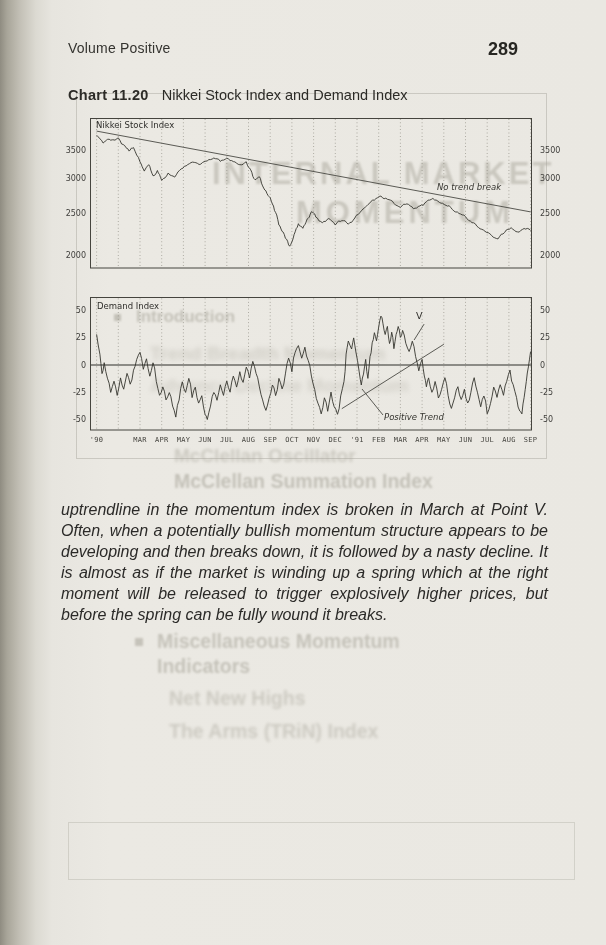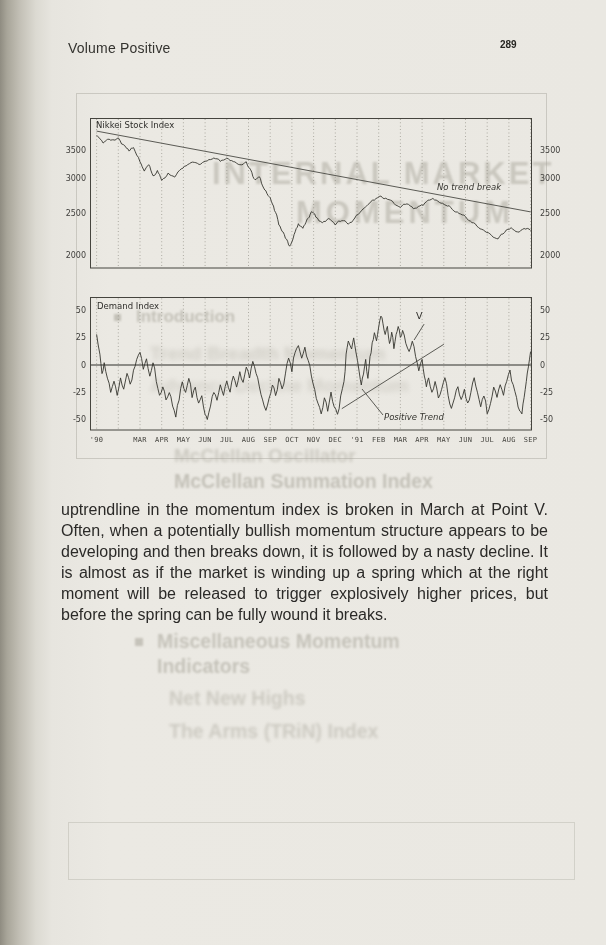--- a/index.html
+++ b/index.html
@@ -1,25 +1,25 @@
 <!DOCTYPE html>
 <html><head>
 <meta charset="utf-8">
 <style>
   html,body{margin:0;padding:0;width:606px;height:945px;overflow:hidden;background:#e9e7e1;}
   .page{position:absolute;inset:0;width:606px;height:945px;
     font-family:"Liberation Sans",sans-serif;
     background:linear-gradient(90deg,#8f8c81 0px,#a8a599 7px,#c3c0b6 20px,#dcdad2 36px,#e7e5df 52px,#ebe9e3 110px,#eae8e2 100%);}
   
   .hdr-title{position:absolute;left:68px;top:40px;font-size:14px;color:#34332f;letter-spacing:.2px;}
-  .hdr-page{position:absolute;left:500px;top:39px;font-size:10px;font-weight:bold;color:#272622;}
+  .hdr-page{position:absolute;left:488px;top:39px;font-size:18px;font-weight:bold;color:#272622;}
   .caption{position:absolute;left:68px;top:87px;font-size:14.5px;color:#2c2b27;}
   .caption .cap-label{font-weight:bold;margin-right:13px;letter-spacing:.3px;}
   .para{position:absolute;left:61px;top:499px;width:487px;font-size:16px;line-height:21px;
-    text-align:justify;color:#2b2a28;}
+    text-align:justify;color:#2b2a28;font-style:italic;}
   .figure-border{position:absolute;left:76px;top:93px;width:469px;height:364px;
     border:1px solid rgba(165,162,152,.45);}
   
   .ghost{position:absolute;font-weight:bold;color:#9d9a8e;white-space:nowrap;pointer-events:none;}
   .gsq{position:absolute;background:#9d9a8e;pointer-events:none;}
   #g-t1{left:212px;top:156px;font-size:31px;letter-spacing:3px;opacity:.42;filter:blur(1.2px);}
   #g-t2{left:296px;top:195px;font-size:31px;letter-spacing:4px;opacity:.42;filter:blur(1.2px);}
   #g-intro{left:136px;top:307px;font-size:17px;opacity:.5;filter:blur(1px);}
   #g-intro-b{left:114px;top:314px;width:7px;height:7px;opacity:.5;filter:blur(1px);}
   #g-breadth{left:150px;top:343px;font-size:19px;opacity:.33;filter:blur(2.4px);}
@@ -184,15 +184,18 @@
       </g>
     <text class="chlab" x="96" y="127.5">Nikkei Stock Index</text>
     <text class="chlab" x="97" y="309">Demand Index</text>
     <text class="anno" x="437" y="190">No trend break</text>
     <text class="vlab" x="416" y="319">V</text>
     <text class="anno" x="384" y="420">Positive Trend</text>
   </svg>
 
   <div class="hdr-title">Volume Positive</div>
   <div class="hdr-page">289</div>
+  <div class="caption">
+    <span class="cap-label">Chart 11.20</span><span>Nikkei Stock Index and Demand Index</span>
+  </div>
   <div class="para">uptrendline in the momentum index is broken in March at Point V. Often, when a potentially bullish momentum structure appears to be developing and then breaks down, it is followed by a nasty decline.  It is almost as if the market is winding up a spring which at the right moment will be released to trigger explosively higher prices, but before the spring can be fully wound it breaks.</div>
 
 </div>
 
 </body></html>

